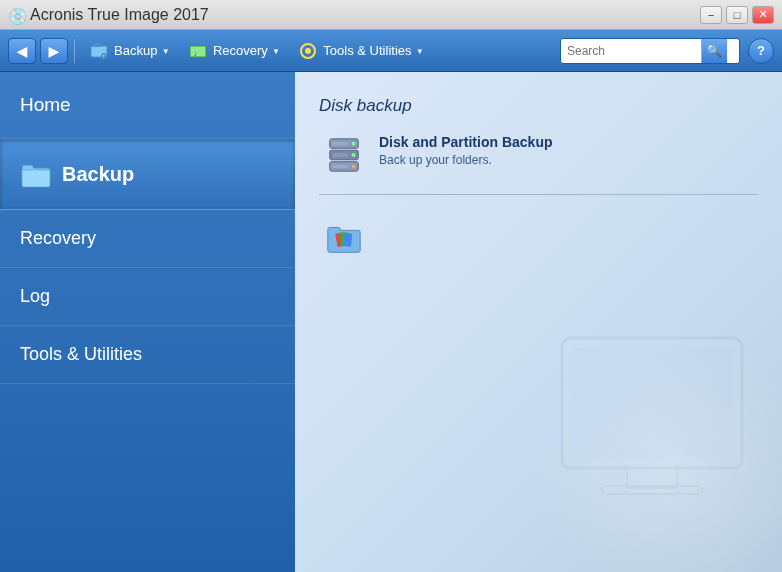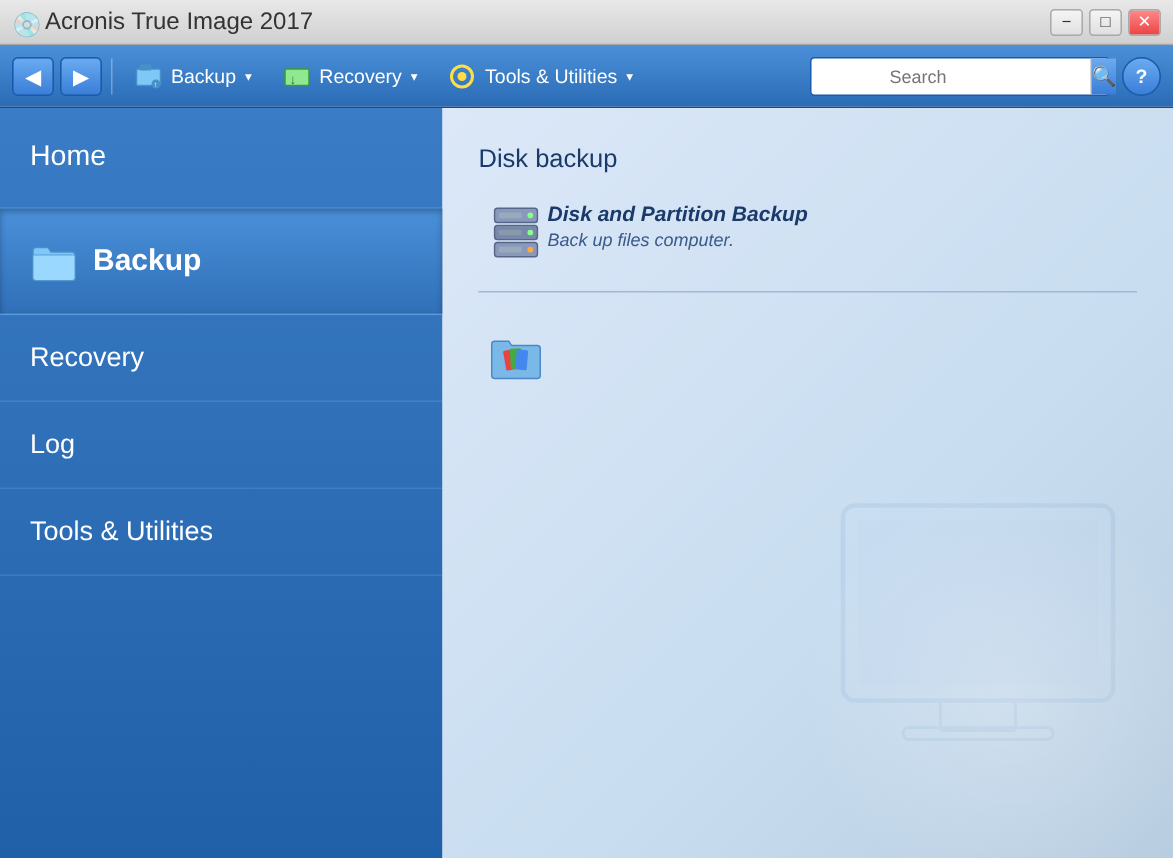--- a/index.html
+++ b/index.html
@@ -92,22 +92,21 @@
     }
     .toolbar-chevron { font-size: 9px; margin-left: 1px; }
     .toolbar-spacer { flex: 1; }
     .search-box {
       display: flex;
       align-items: center;
       background: #fff;
       border: 1px solid #1a5aaa;
       border-radius: 3px;
       height: 26px;
-      width: 200px;
-      padding-left: 46px;
+      width: 180px;
     }
     .search-input {
       border: none;
       outline: none;
       background: transparent;
       padding: 0 6px;
       font-size: 12px;
       width: 140px;
       color: #888;
     }
@@ -201,35 +200,36 @@
       background: radial-gradient(ellipse, rgba(255,255,255,0.25) 0%, transparent 70%);
       border-radius: 50%;
     }
 
     .section-title {
       font-size: 17px;
       color: #1a3a6a;
       font-weight: 400;
       margin-bottom: 14px;
       margin-top: 4px;
+      font-style: italic;
     }
     .section-divider {
       border: none;
       border-top: 1px solid #a0b8d8;
       margin: 14px 0 18px 0;
     }
 
     .item-row {
       display: flex;
       align-items: flex-start;
+      gap: 14px;
       margin-bottom: 6px;
       cursor: pointer;
       padding: 4px;
       border-radius: 4px;
-      font-style: italic;
     }
     .item-icon {
       width: 42px;
       height: 42px;
       flex-shrink: 0;
       display: flex;
       align-items: center;
       justify-content: center;
     }
     .item-text-block { display: flex; flex-direction: column; }
@@ -362,21 +362,21 @@
             <circle cx="31" cy="9" r="2" fill="#88ff88"></circle>
             <circle cx="31" cy="21" r="2" fill="#88ff88"></circle>
             <circle cx="31" cy="33" r="2" fill="#ffaa44"></circle>
             <rect x="9" y="7" width="16" height="4" rx="1" fill="#99aabb"></rect>
             <rect x="9" y="19" width="16" height="4" rx="1" fill="#8899aa"></rect>
             <rect x="9" y="31" width="16" height="4" rx="1" fill="#99aabb"></rect>
           </svg>
         </div>
         <div class="item-text-block">
           <span class="item-title">Disk and Partition Backup</span>
-          <span class="item-desc">Back up files computer.</span>
+          <span class="item-desc">Back up your folders.</span>
         </div>
       </div>
     </div>
 
     <hr class="section-divider">
 
     <div>
       <div class="item-row">
         <div class="item-icon data-icon">
           <svg width="42" height="42" viewBox="0 0 42 42">

